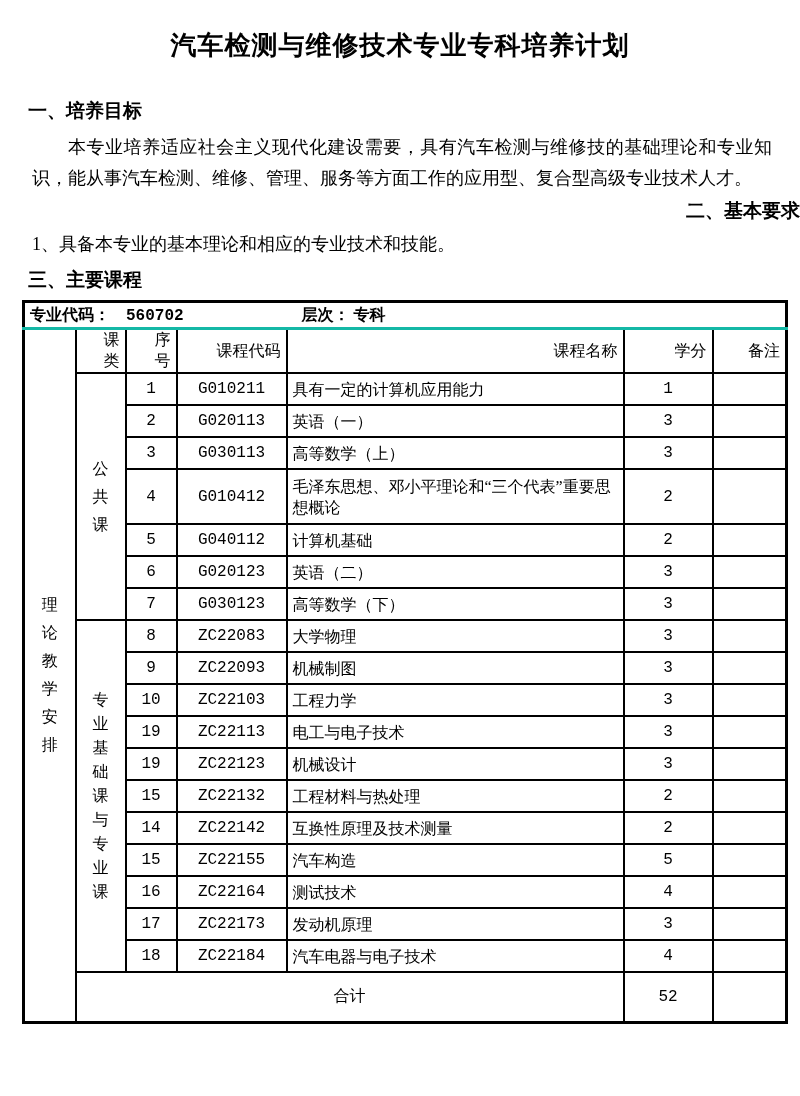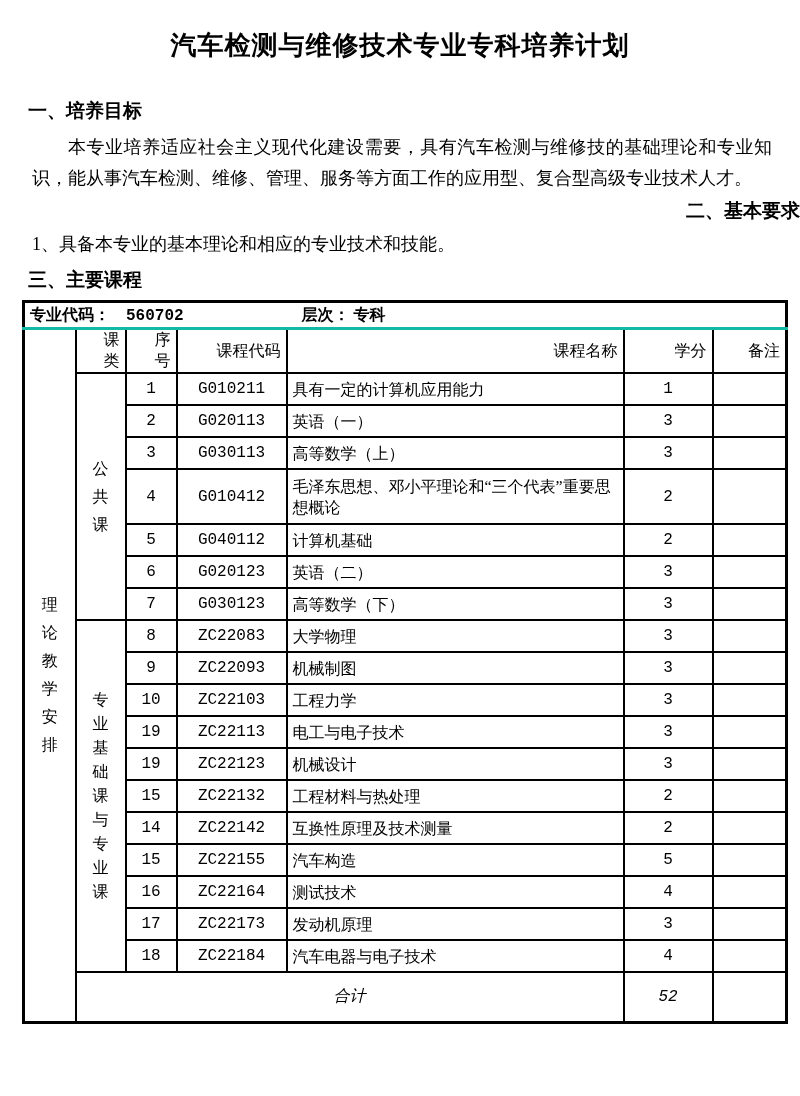--- a/index.html
+++ b/index.html
@@ -88,21 +88,21 @@
   }
   .vtext {
     white-space: pre-line;
     display: inline-block;
     font-size: 16px;
   }
   td.side-td .vtext { line-height: 28px; }
   td.group1-td .vtext { line-height: 28px; }
   td.group2-td .vtext { line-height: 24px; }
 
-  tr.total-row { height: 50px; font-style: italic; }
+  tr.total-row { height: 50px; }
   tr.total-row td.total-label-td { text-align: center; font-size: 16px; }
 </style>
 </head>
 <body>
 
 <div class="page">
 
   <h1 class="doc-title">汽车检测与维修技术专业专科培养计划</h1>
 
   <h2 class="sec-heading" id="h1">一、培养目标</h2>

